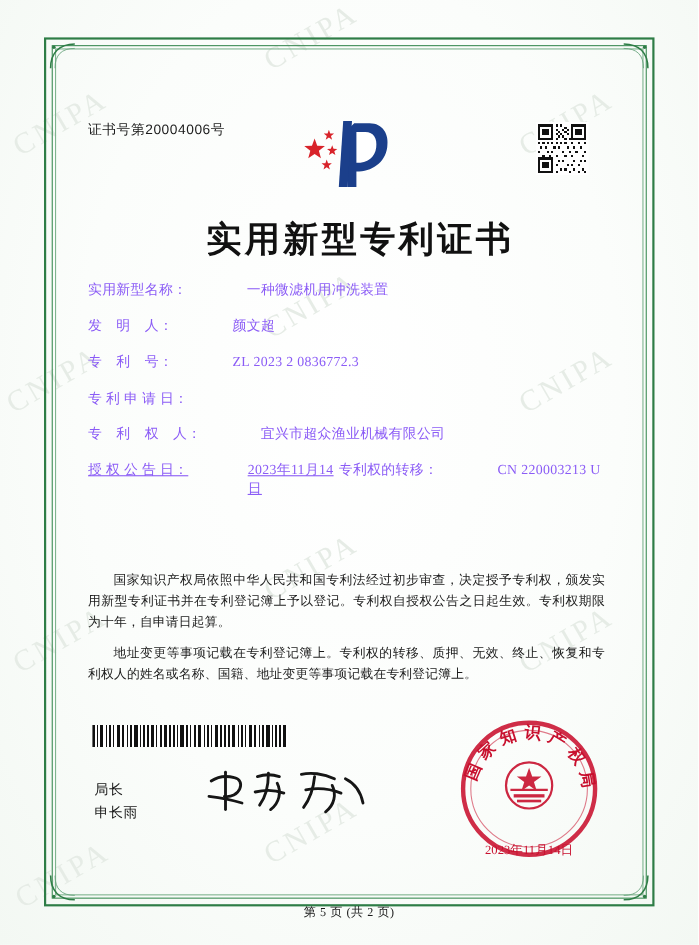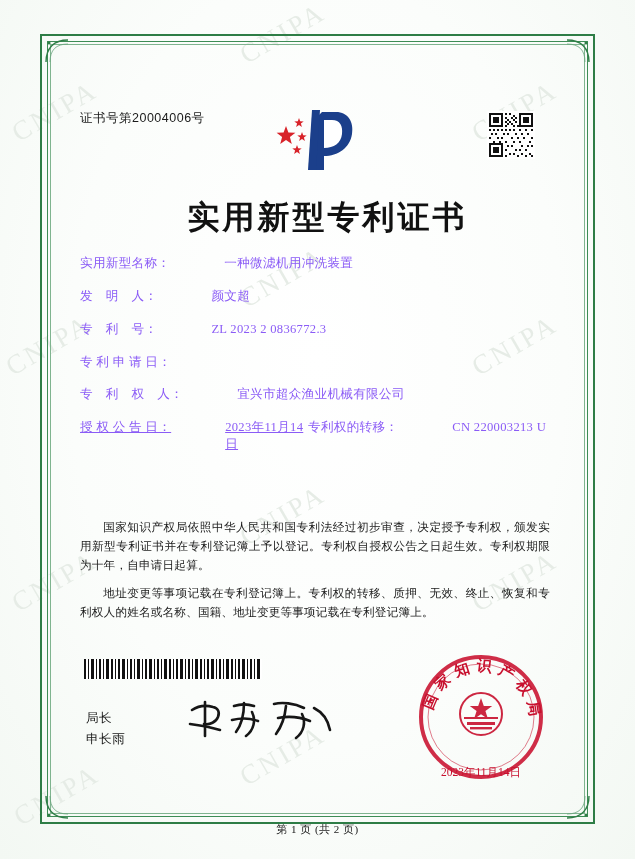--- a/index.html
+++ b/index.html
@@ -497,14 +497,14 @@
         <path d="M132,14 C140,18 146,26 148,36"></path>
       </g>
     </svg>
   </div>
 
   <div class="sig-block">
     <div>局长</div>
     <div>申长雨</div>
   </div>
 
-  <div class="footer">第 1 页 (共 2 页)</div>
+  <div class="footer">第 5 页 (共 2 页)</div>
 </div>
 
 </body></html>

